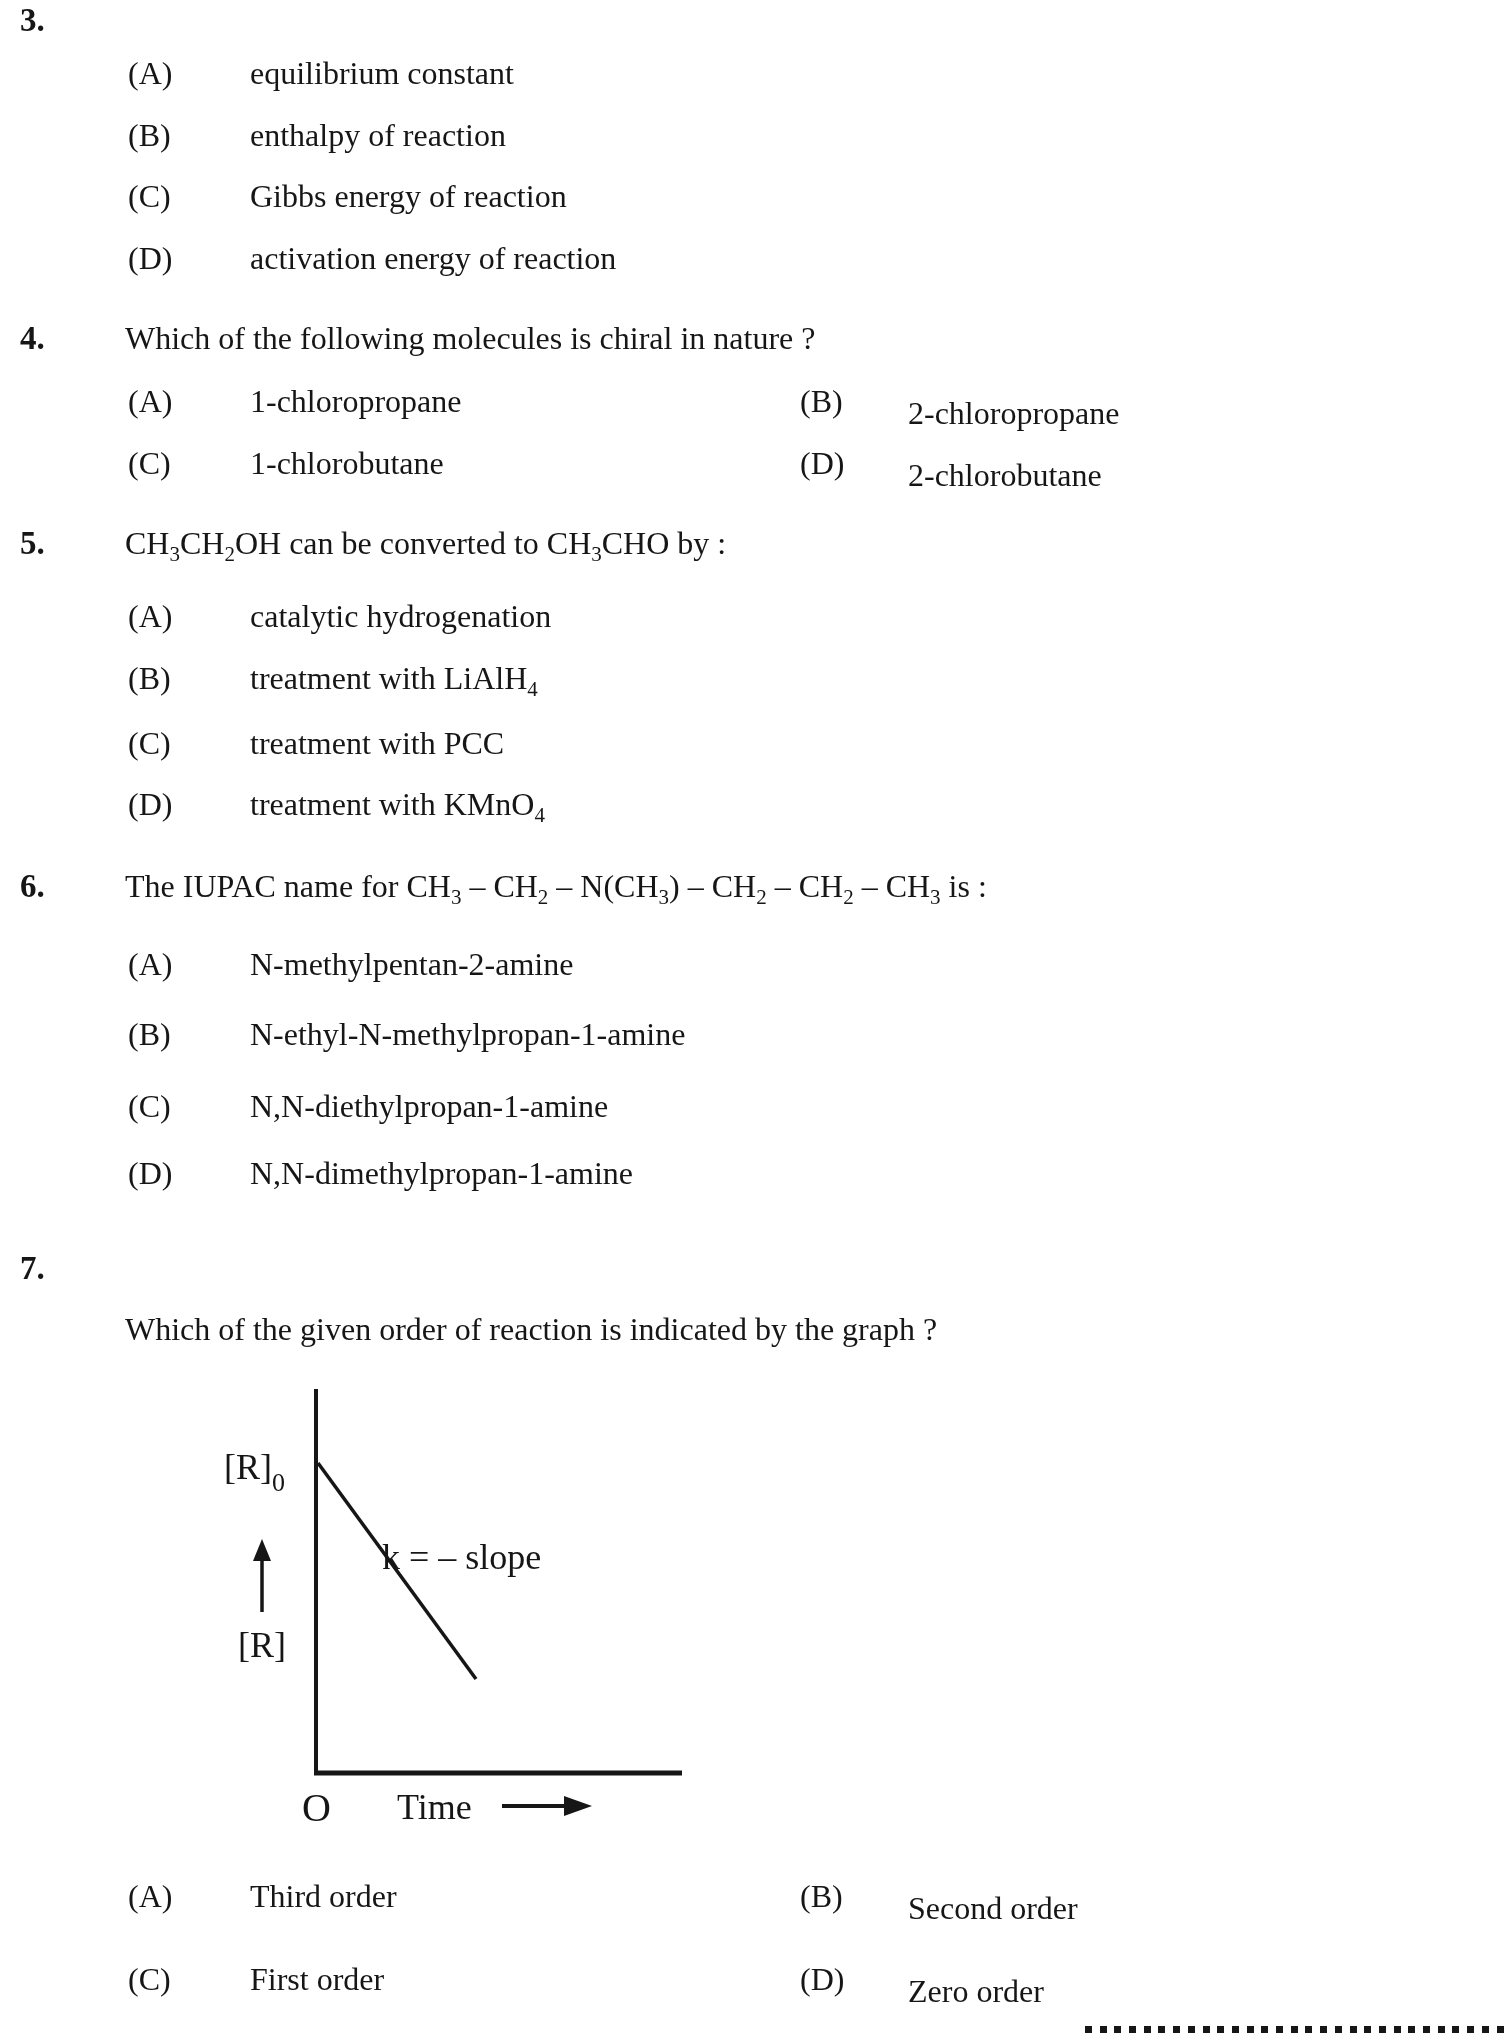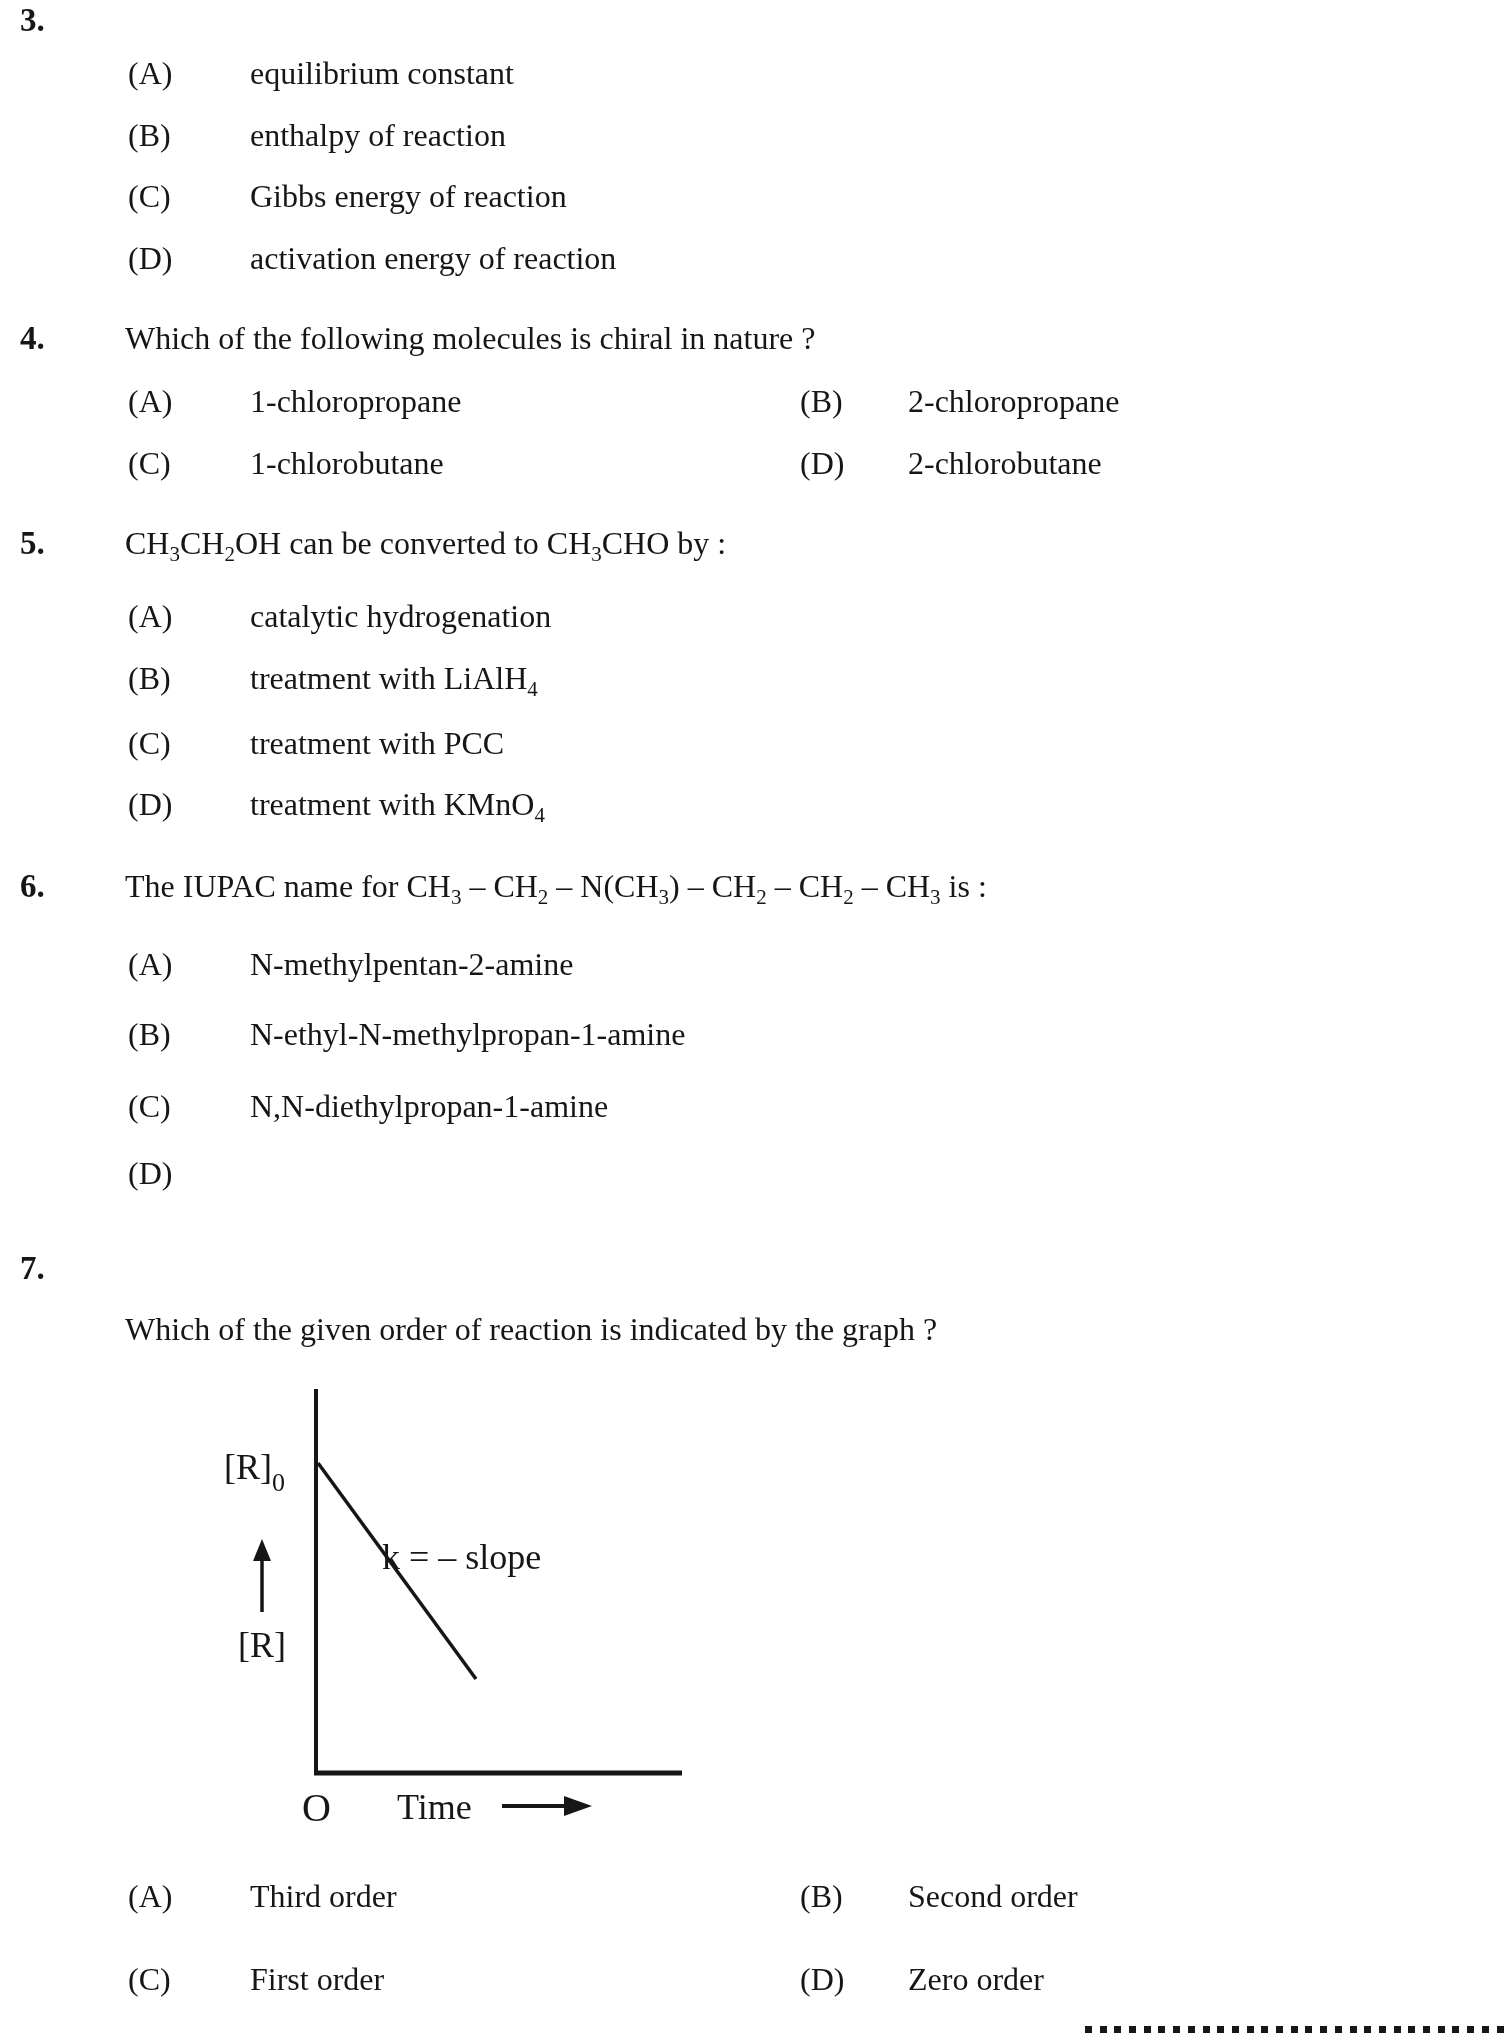--- a/index.html
+++ b/index.html
@@ -8,21 +8,21 @@
     background:#ffffff; color:#161616; overflow:hidden;
     font-family:"Liberation Serif","DejaVu Serif",serif;
     font-size:32px;
   }
   .row { position:absolute; left:0; width:1505px; height:46px; white-space:nowrap; }
   .qn  { position:absolute; left:20px;  top:0; font-weight:bold; font-size:33px; }
   .qt  { position:absolute; left:125px; top:0; }
   .ol  { position:absolute; left:128px; top:0; }
   .ot  { position:absolute; left:250px; top:0; }
   .ol2 { position:absolute; left:800px; top:0; }
-  .ot2 { position:absolute; left:908px; top:0; }
+  .ot2 { position:absolute; left:908px; top:12px; }
   sub  { font-size:21px; line-height:0; }
   svg  { font-family:inherit; }
   .graph { position:absolute; left:150px; top:1383px; }
   .dots {
     position:absolute; left:1085px; top:2026px; width:420px; height:7px;
     background:repeating-linear-gradient(90deg,#161616 0 7px,transparent 7px 14.7px);
   }
 </style>
 </head>
 <body>
@@ -98,20 +98,21 @@
   <div class="row" style="top:1016px">
     <span class="ol">(B)</span>
     <span class="ot">N-ethyl-N-methylpropan-1-amine</span>
   </div>
   <div class="row" style="top:1088px">
     <span class="ol">(C)</span>
     <span class="ot">N,N-diethylpropan-1-amine</span>
   </div>
   <div class="row" style="top:1155px">
     <span class="ol">(D)</span>
+    <span class="ot">N,N-dimethylpropan-1-amine</span>
   </div>
 
   <div class="row" style="top:1250px">
     <span class="qn">7.</span>
   </div>
   <div class="row" style="top:1311px">
     <span class="qt">Which of the given order of reaction is indicated by the graph ?</span>
   </div>
 
   <svg class="graph" width="560" height="480" viewBox="0 0 560 480">

